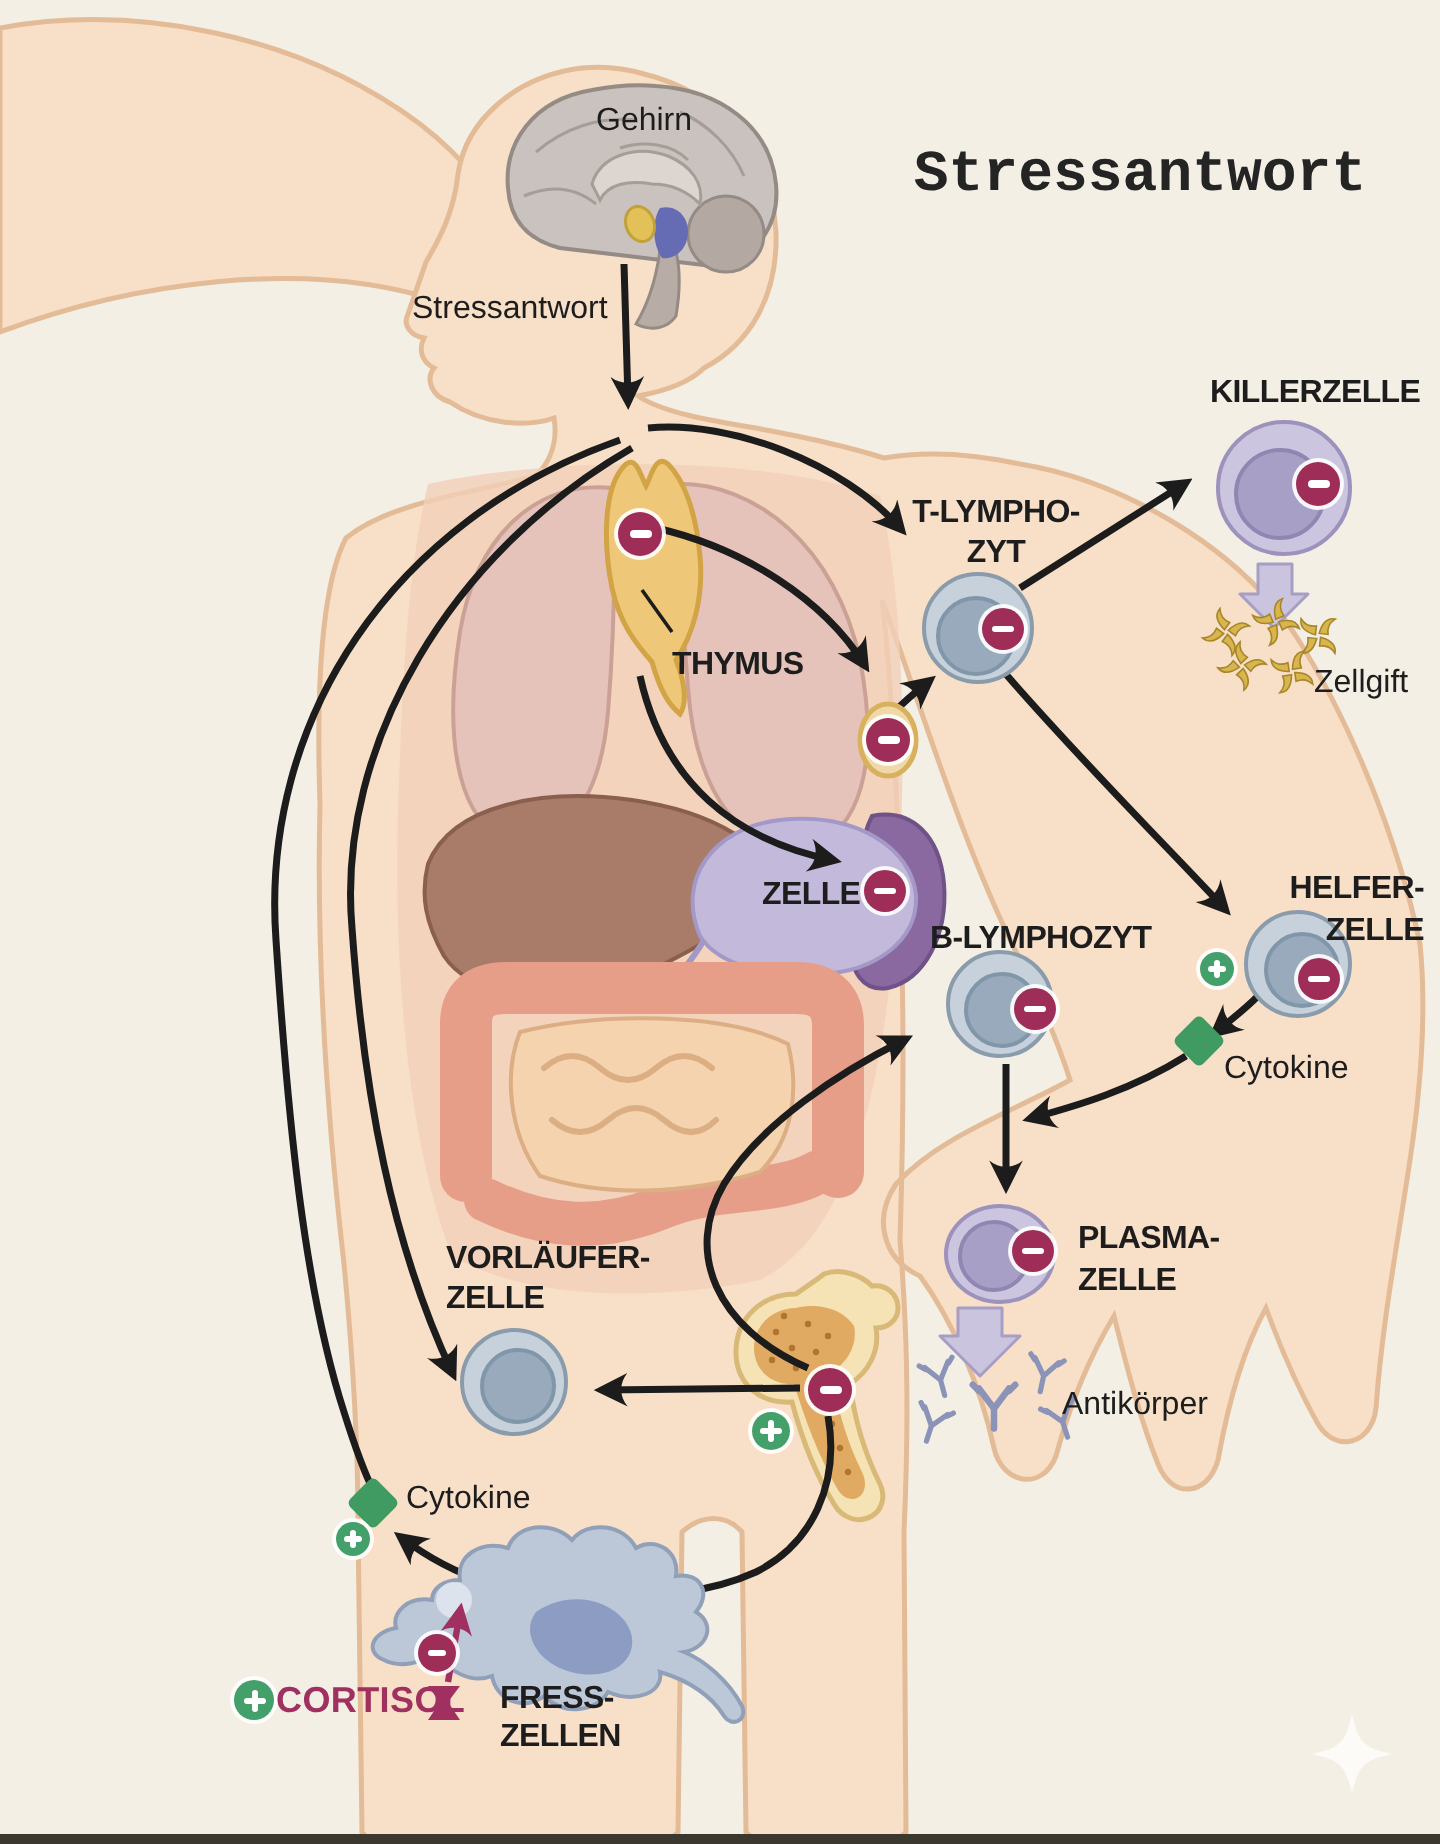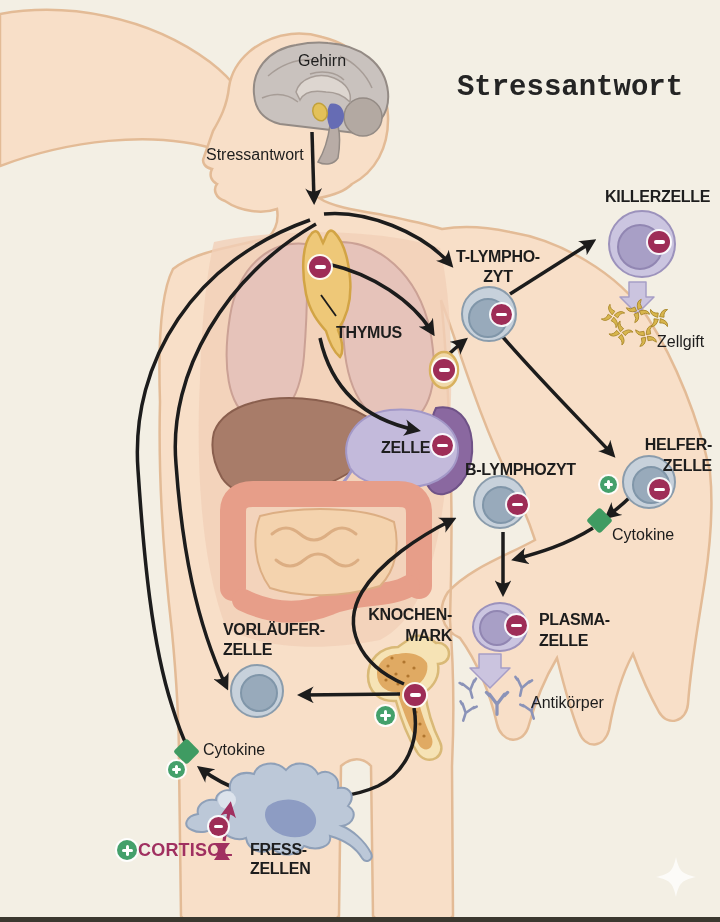--- a/index.html
+++ b/index.html
@@ -287,24 +287,20 @@
 <div class="lbl caps tr" style="left:638px;top:434px;width:74px">
   <div>HELFER-</div>
   <div>ZELLE</div>
 </div>
 <div class="lbl mix" style="left:612px;top:526px">Cytokine</div>
 <div class="lbl caps" style="left:539px;top:609px">
   <div>PLASMA-</div>
   <div>ZELLE</div>
 </div>
 <div class="lbl mix" style="left:531px;top:694px">Antikörper</div>
-<div class="lbl caps tr" style="left:358px;top:604px;width:94px">
-  <div>KNOCHEN-</div>
-  <div>MARK</div>
-</div>
 <div class="lbl caps" style="left:223px;top:620px;line-height:20px">
   <div>VORLÄUFER-</div>
   <div>ZELLE</div>
 </div>
 <div class="lbl mix" style="left:203px;top:741px">Cytokine</div>
 <div class="lbl cortisol" style="left:138px;top:840px">CORTISOL</div>
 <div class="lbl caps" style="left:250px;top:840px;line-height:19px">
   <div>FRESS-</div>
   <div>ZELLEN</div>
 </div>

